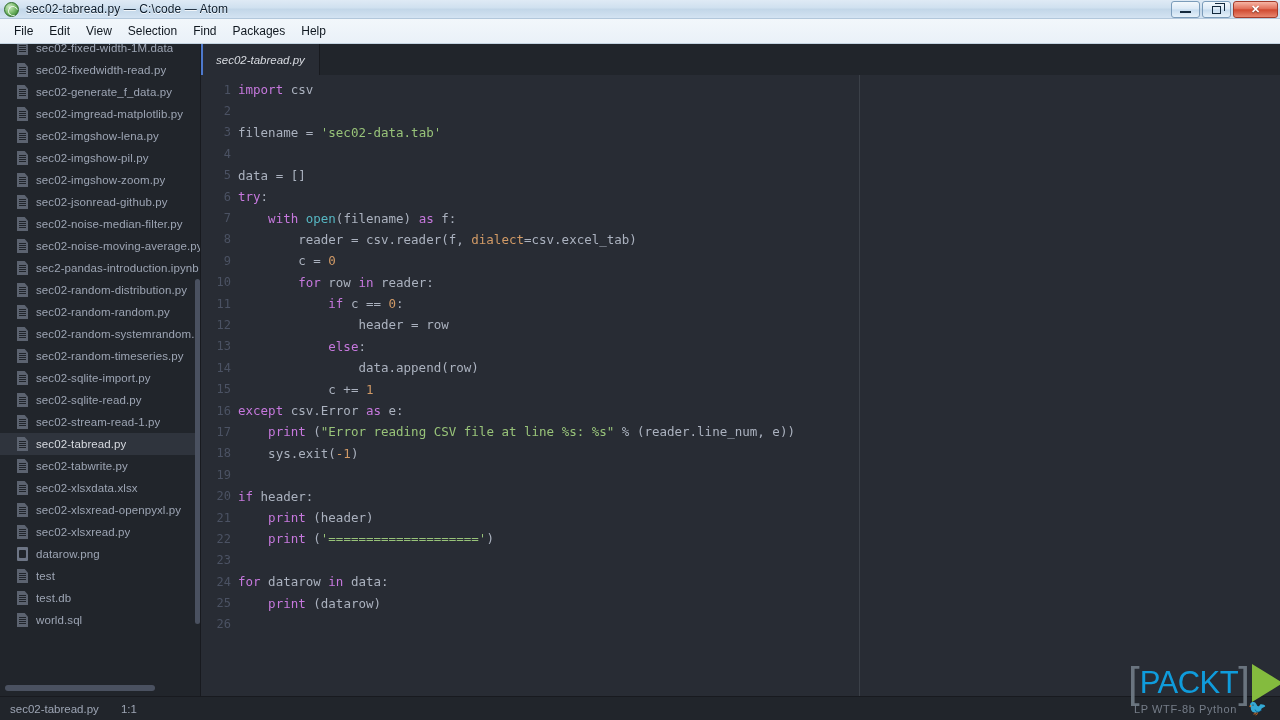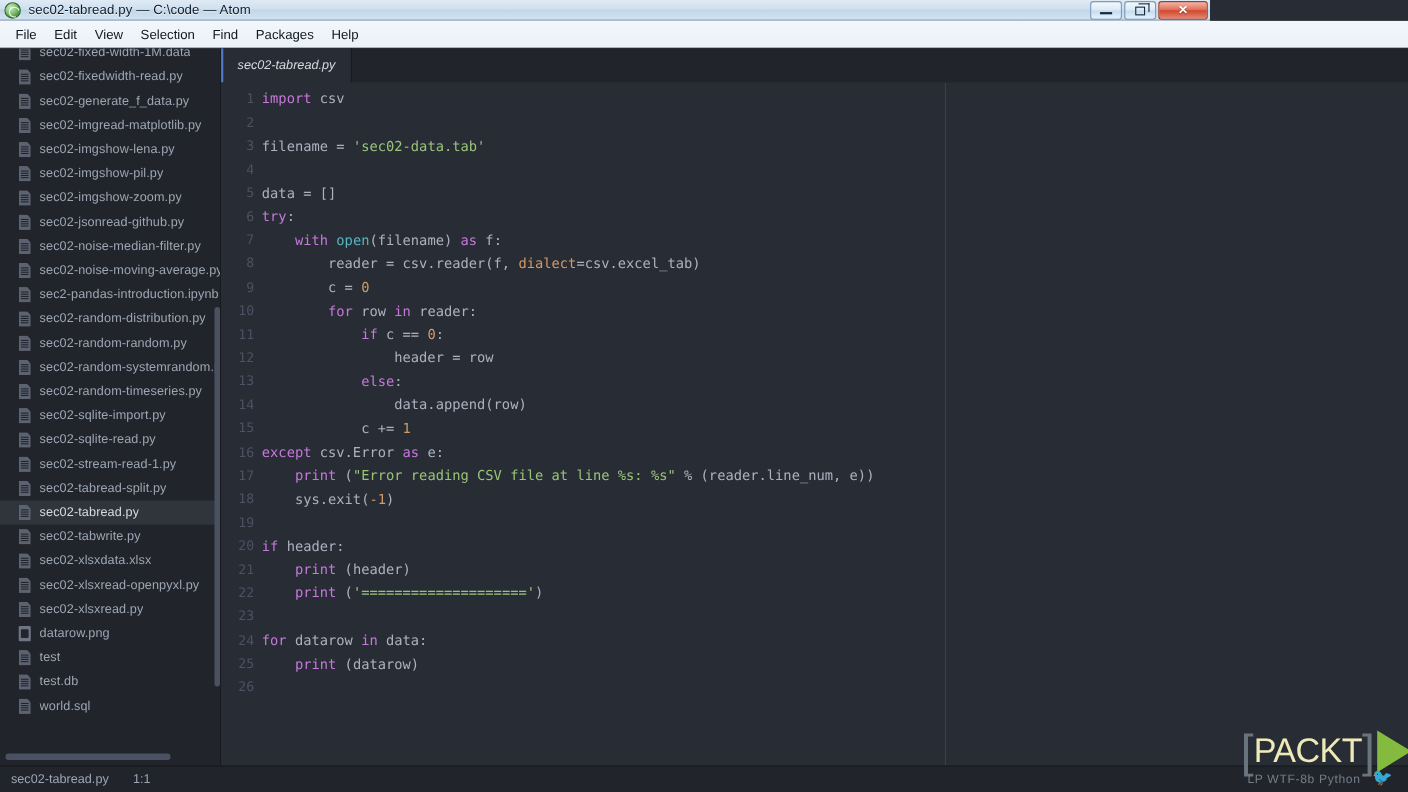--- a/index.html
+++ b/index.html
@@ -5,21 +5,21 @@
   * { margin:0; padding:0; box-sizing:border-box; }
   html, body {
     width:1280px; height:720px; overflow:hidden;
     font-family:"Liberation Sans", sans-serif;
     background:#282c34;
   }
   #app { position:relative; width:1280px; height:720px; }
 
   
   .titlebar {
-    position:absolute; left:0; top:0; width:1100px; height:19px;
+    position:absolute; left:0; top:0; width:1280px; height:19px;
     background:linear-gradient(to bottom,#dfeaf5 0%,#cfe0ef 45%,#c2d6e8 50%,#d3e3f2 100%);
     border-bottom:1px solid #b2c7db;
     display:flex; align-items:center;
   }
   .win-icon {
     width:15px; height:15px; margin-left:4px; border-radius:50%;
     background:radial-gradient(circle at 35% 32%, #cfe9c8 0%, #8dc77e 38%, #4f9a46 72%, #2f6f2c 100%);
     border:1px solid #2e6b2b; flex:none; position:relative;
   }
   .win-icon::after{
@@ -172,21 +172,21 @@
   .packt {
     position:absolute; right:6px; bottom:3px; width:146px; height:58px;
     pointer-events:none; opacity:.93;
   }
   .packt-row { position:absolute; left:0; top:5px; display:flex; align-items:center; }
   .brk {
     font-size:42px; color:#6f7a85; font-family:"Liberation Sans", sans-serif;
     line-height:38px; font-weight:300;
   }
   .packt-word {
-    font-size:31px; color:#fef9c3; letter-spacing:-.5px; line-height:38px;
+    font-size:31px; color:#0ea5e9; letter-spacing:-.5px; line-height:38px;
     font-family:"Liberation Sans", sans-serif; font-weight:400;
   }
   .tri {
     width:0; height:0; margin-left:2px;
     border-top:19px solid transparent; border-bottom:19px solid transparent;
     border-left:31px solid #8cc63f;
   }
   .packt-sub {
     position:absolute; left:6px; bottom:2px; font-size:11px; color:#7b838f;
     letter-spacing:.6px; white-space:nowrap;
@@ -295,24 +295,20 @@
             <span class="ficon"></span>
             <span class="tree-label">sec02-sqlite-import.py</span>
           </div>
           <div class="tree-row">
             <span class="ficon"></span>
             <span class="tree-label">sec02-sqlite-read.py</span>
           </div>
           <div class="tree-row">
             <span class="ficon"></span>
             <span class="tree-label">sec02-stream-read-1.py</span>
-          </div>
-          <div class="tree-row">
-            <span class="ficon"></span>
-            <span class="tree-label">sec02-tabread-split.py</span>
           </div>
           <div class="tree-row selected">
             <span class="ficon"></span>
             <span class="tree-label">sec02-tabread.py</span>
           </div>
           <div class="tree-row">
             <span class="ficon"></span>
             <span class="tree-label">sec02-tabwrite.py</span>
           </div>
           <div class="tree-row">

